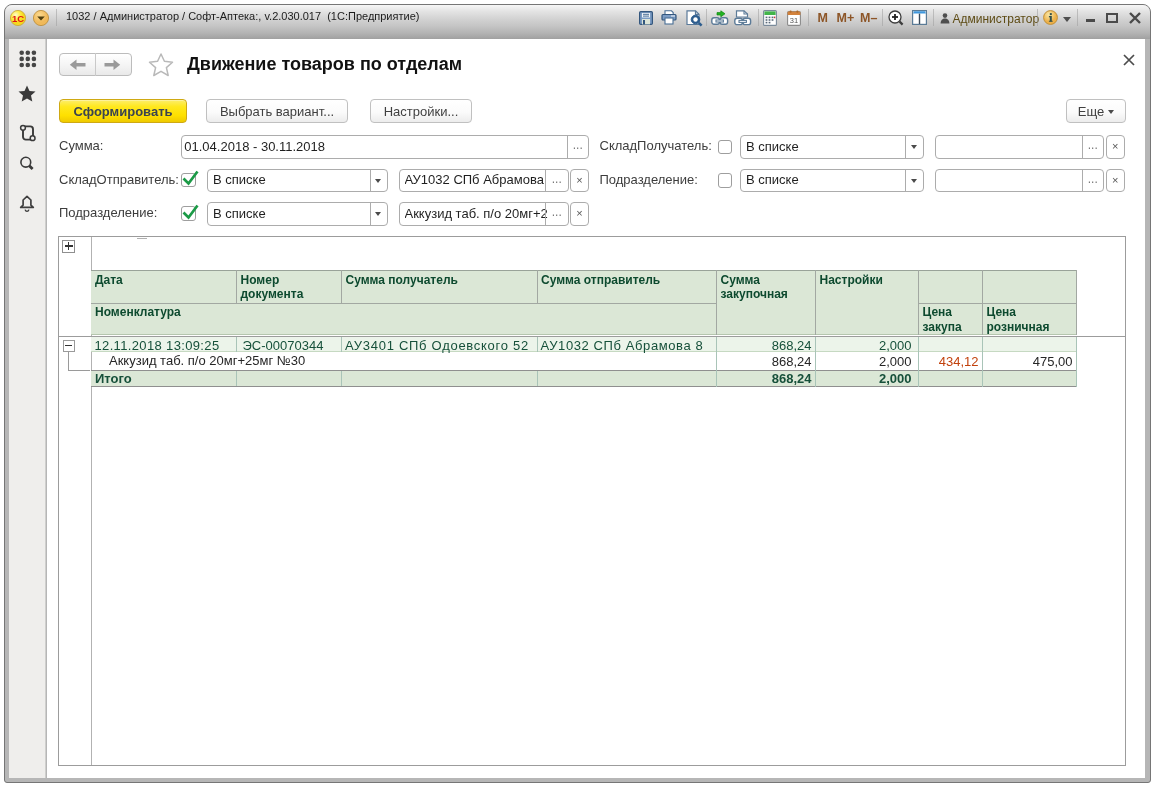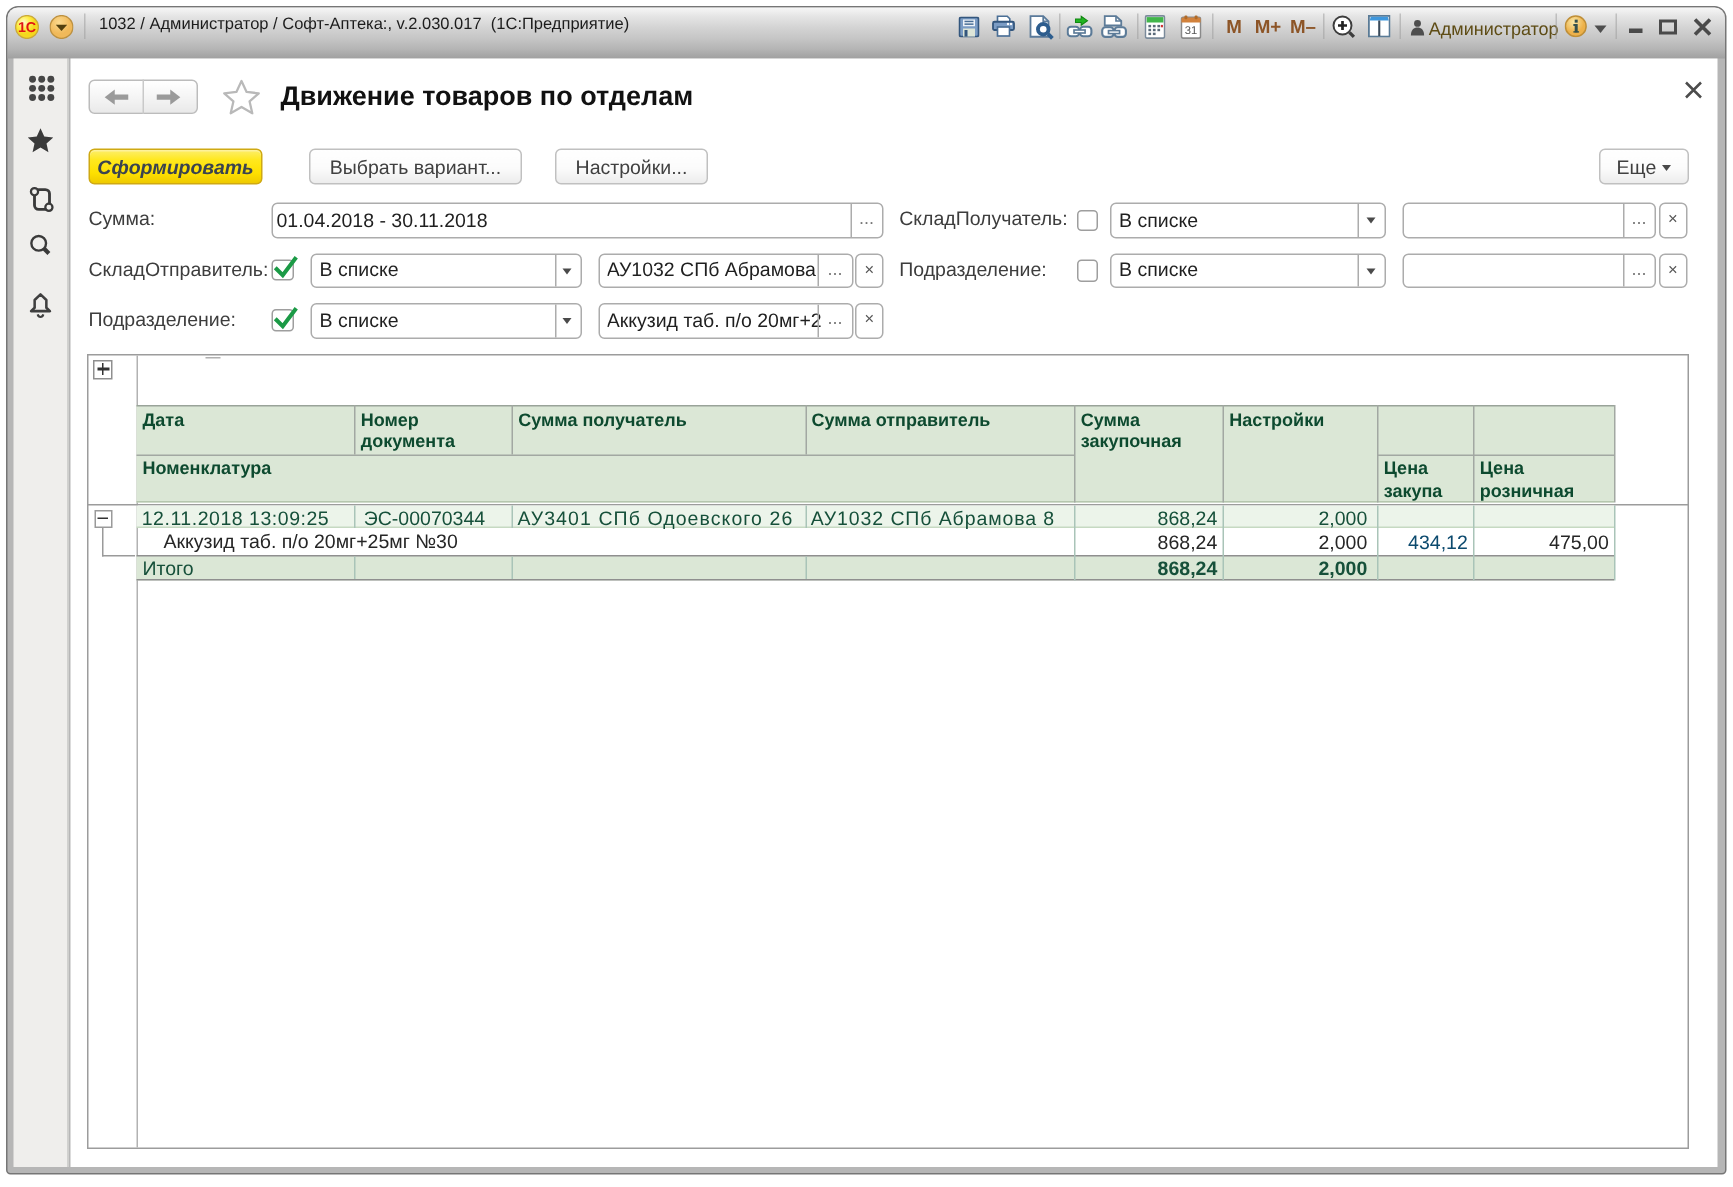--- a/index.html
+++ b/index.html
@@ -199,21 +199,21 @@
  <path d="M16.2 5.75 L9.5 0.6 L9.5 10.9 Z" fill="#9a9a9a"></path>
 </svg>
 <svg class="abs" style="left:148px;top:52px" width="26" height="25" viewBox="0 0 26 25">
  <path d="M13 2 L16.4 9.3 L24.5 10.2 L18.4 15.6 L20.2 23.5 L13 19.3 L5.8 23.5 L7.6 15.6 L1.5 10.2 L9.6 9.3 Z" fill="#fff" stroke="#b9b9b9" stroke-width="1.5" stroke-linejoin="round"></path>
 </svg>
 <div class="abs" style="left:187px;top:54px;font-size:18px;font-weight:bold;color:#111">Движение товаров по отделам</div>
 <svg class="abs" style="left:1123px;top:54px" width="12" height="12" viewBox="0 0 12 12">
  <path d="M1 1 L11 11 M11 1 L1 11" stroke="#4c4c4c" stroke-width="1.7"></path>
 </svg>
 
-<div class="abs" style="left:59px;top:98.5px;width:116px;height:24.5px;border:1px solid #cfa913;border-radius:4px;background:linear-gradient(180deg,#fcee6d 0%,#ffe81e 30%,#fee000 70%,#efca00 100%);box-shadow:inset 0 1px 0 #fdf29a;font-style:italic;">
+<div class="abs" style="left:59px;top:98.5px;width:128px;height:24.5px;border:1px solid #cfa913;border-radius:4px;background:linear-gradient(180deg,#fcee6d 0%,#ffe81e 30%,#fee000 70%,#efca00 100%);box-shadow:inset 0 1px 0 #fdf29a;">
  <div style="text-align:center;font-size:13px;font-weight:bold;color:#3a4350;line-height:23px">Сформировать</div>
 </div>
 <div class="btn" style="left:206px;top:98.5px;width:142px;height:24.5px;line-height:23px">Выбрать вариант...</div>
 <div class="btn" style="left:370px;top:98.5px;width:102px;height:24.5px;line-height:23px">Настройки...</div>
 <div class="btn" style="left:1066px;top:98.5px;width:59.5px;height:24.5px;line-height:23px">Еще <span style="display:inline-block;width:0;height:0;border-left:3.6px solid transparent;border-right:3.6px solid transparent;border-top:4px solid #4a4a4a;vertical-align:2px"></span></div>
 
 <div class="lbl" style="left:59px;top:138px">Сумма:</div>
 <div class="lbl" style="left:59px;top:171.5px">СкладОтправитель:</div>
 <div class="lbl" style="left:59px;top:205px">Подразделение:</div>
 <div class="lbl" style="left:599.5px;top:138px">СкладПолучатель:</div>
@@ -333,26 +333,26 @@
 <div class="abs" style="left:341px;top:371.3px;width:1px;height:15px;background:#a9c4b8"></div>
 <div class="abs" style="left:536.5px;top:371.3px;width:1px;height:15px;background:#a9c4b8"></div>
 
 <div class="abs" style="left:62.5px;top:339.5px;width:12px;height:12px;border:1px solid #9a9a9a;background:#fff"></div>
 <div class="abs" style="left:64.8px;top:344.8px;width:7.4px;height:1.4px;background:#333"></div>
 <div class="abs" style="left:68.2px;top:351.5px;width:1px;height:19.3px;background:#9a9a9a"></div>
 <div class="abs" style="left:68.2px;top:370.3px;width:22.3px;height:1px;background:#9a9a9a"></div>
 
 <div class="dcell" style="left:94.5px;top:339px;letter-spacing:0.35px">12.11.2018 13:09:25</div>
 <div class="dcell" style="left:242.5px;top:339px">ЭС-00070344</div>
-<div class="dcell" style="left:345px;top:339px;letter-spacing:0.72px">АУ3401 СПб Одоевского 26</div>
+<div class="dcell" style="left:345px;top:339px;letter-spacing:0.72px">АУ3401 СПб Одоевского 52</div>
 <div class="dcell" style="left:540.5px;top:339px;letter-spacing:0.6px">АУ1032 СПб Абрамова 8</div>
 <div class="dcell num" style="left:716px;top:339px;width:95.5px">868,24</div>
 <div class="dcell num" style="left:815px;top:339px;width:96.5px">2,000</div>
 
 <div class="dcell" style="left:109px;top:354.2px;color:#262626">Аккузид таб. п/о 20мг+25мг №30</div>
 <div class="dcell num" style="left:716px;top:354.6px;width:95.5px;color:#262626">868,24</div>
 <div class="dcell num" style="left:815px;top:354.6px;width:96.5px;color:#262626">2,000</div>
-<div class="dcell num" style="left:918px;top:354.6px;width:60.5px;color:#0c4a6e">434,12</div>
+<div class="dcell num" style="left:918px;top:354.6px;width:60.5px;color:#c2410c">434,12</div>
 <div class="dcell num" style="left:982px;top:354.6px;width:90.5px;color:#262626">475,00</div>
 
-<div class="dcell" style="left:95px;top:371.6px;font-weight:normal">Итого</div>
+<div class="dcell" style="left:95px;top:371.6px;font-weight:bold">Итого</div>
 <div class="dcell num" style="left:716px;top:371.6px;width:95.5px;font-weight:bold">868,24</div>
 <div class="dcell num" style="left:815px;top:371.6px;width:96.5px;font-weight:bold">2,000</div>
 
 </body></html>

